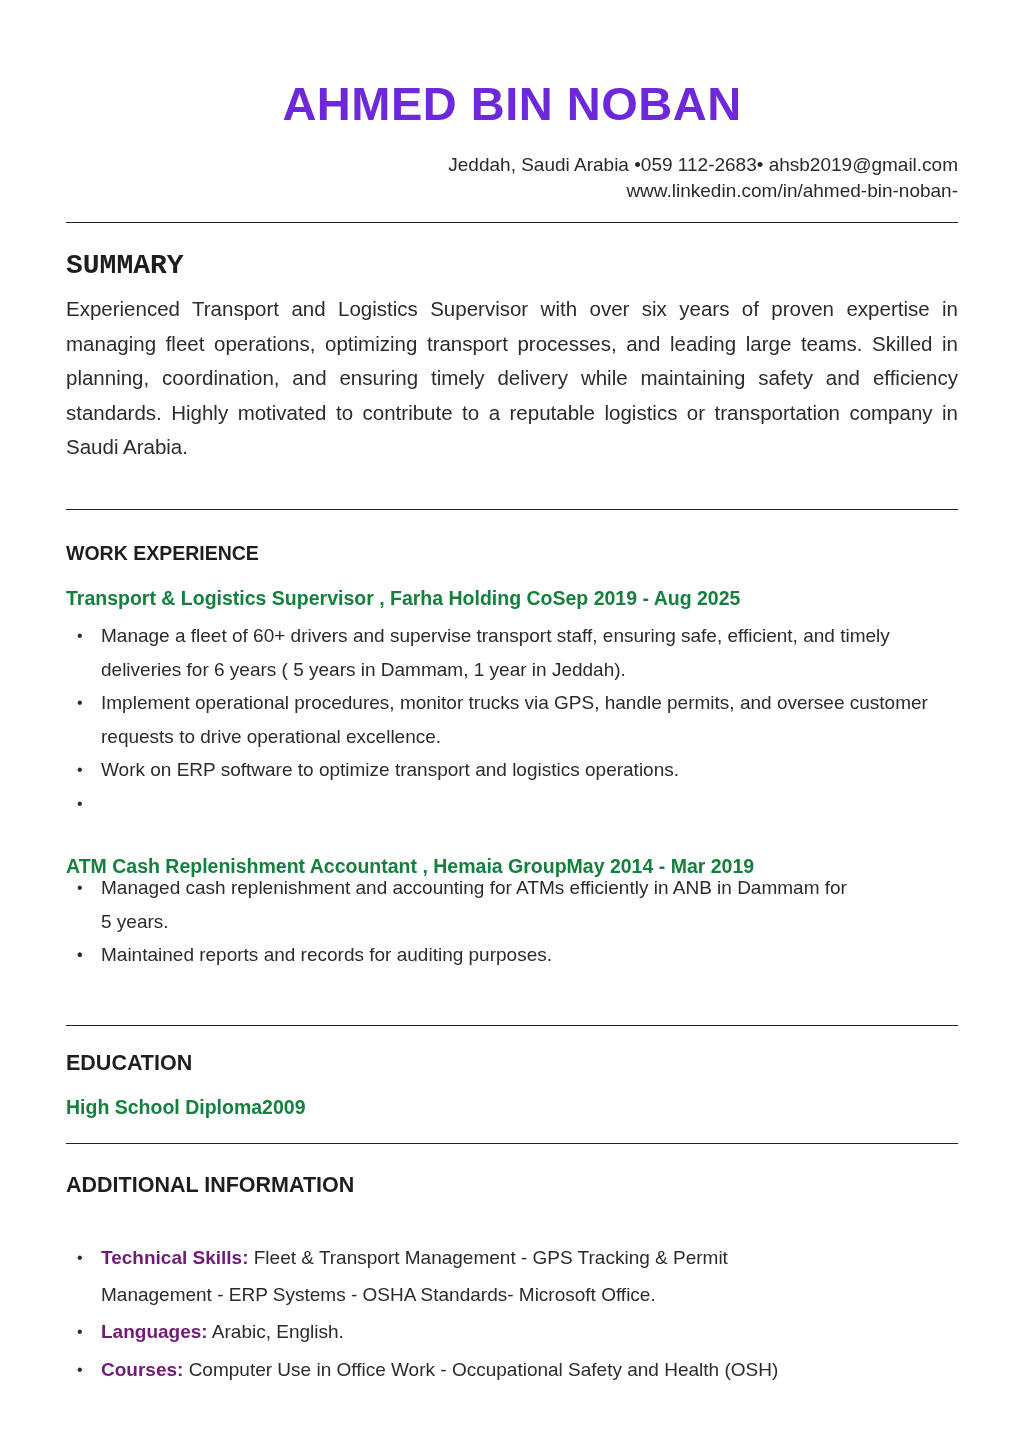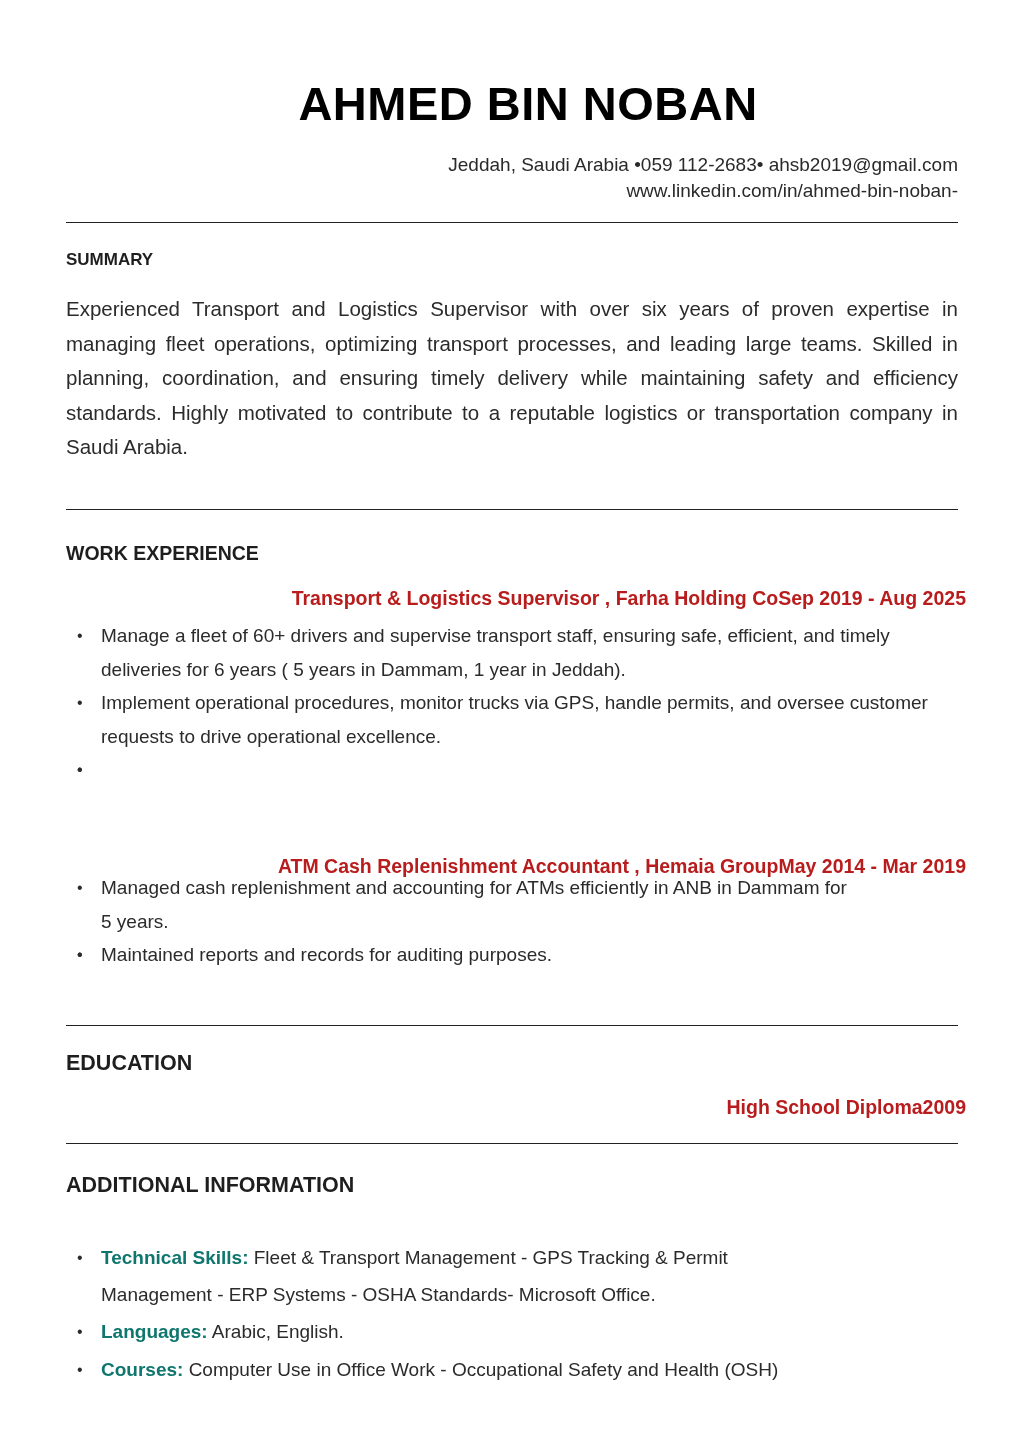--- a/index.html
+++ b/index.html
@@ -3,75 +3,75 @@
   <meta charset="utf-8">
   <style>
     html, body { margin: 0; padding: 0; background: #ffffff; }
     body {
       width: 1024px; height: 1449px; position: relative; overflow: hidden;
       font-family: "Liberation Sans", "DejaVu Sans", sans-serif;
       color: #222222;
     }
     .page { position: absolute; left: 66px; top: 0; width: 892px; }
     .name {
-      position: absolute; left: 16px; top: 76px; width: 892px; text-align: center;
-      font-size: 47px; font-weight: 700; color: #000000; letter-spacing: 0.5px;
+      position: absolute; left: 0; top: 76px; width: 892px; text-align: center;
+      font-size: 47px; font-weight: 700; color: #6d28d9; letter-spacing: 0.5px;
     }
     .contact {
       position: absolute; left: 0; top: 152px; width: 892px; text-align: right;
       font-size: 19px; line-height: 26px; color: #2a2a2a;
     }
     .rule { position: absolute; left: 0; width: 892px; height: 0; border-top: 1.6px solid #222; }
     .h2 { position: absolute; left: 0; font-weight: 700; color: #1e1e1e; }
     .summary-text {
       position: absolute; left: 0; top: 292px; width: 892px;
       font-size: 20.5px; line-height: 34.6px; text-align: justify; color: #2b2b2b;
     }
     .job-head {
-      position: absolute; left: 8px; width: 892px; display: flex; justify-content: flex-end;
-      font-size: 19.5px; font-weight: 700; color: #b91c1c;
+      position: absolute; left: 0; width: 892px; display: flex; justify-content: flex-start;
+      font-size: 19.5px; font-weight: 700; color: #15803d;
     }
     ul.bullets {
       position: absolute; left: 0; width: 892px; margin: 0; padding: 0; list-style: none;
       font-size: 19px; color: #2b2b2b;
     }
     ul.bullets li { position: relative; padding-left: 35px; line-height: 33.5px; }
     ul.bullets li .dot {
       position: absolute; left: 11px; top: 0; font-size: 16px;
     }
-    ul.bullets li b { font-weight: 700; color: #0f766e; }
+    ul.bullets li b { font-weight: 700; color: #701a75; }
   </style>
 </head>
 <body>
 
 <div class="page">
 
   <div class="name">AHMED BIN NOBAN</div>
   <div class="contact">
     <div>Jeddah, Saudi Arabia •059 112-2683• ahsb2019@gmail.com</div>
     <div>www.linkedin.com/in/ahmed-bin-noban-</div>
   </div>
 
   <div class="rule" style="top:222px;"></div>
 
-  <div class="h2" style="top:250px; font-size:17px;">SUMMARY</div>
+  <div class="h2" style="top:250px; font-size:28px;font-family:Liberation Mono, monospace;">SUMMARY</div>
   <div class="summary-text">Experienced Transport and Logistics Supervisor with over six years of proven expertise in managing fleet operations, optimizing transport processes, and leading large teams. Skilled in planning, coordination, and ensuring timely delivery while maintaining safety and efficiency standards. Highly motivated to contribute to a reputable logistics or transportation company in Saudi Arabia.</div>
 
   <div class="rule" style="top:509px;"></div>
 
   <div class="h2" style="top:542px; font-size:19.5px;">WORK EXPERIENCE</div>
 
   <div class="job-head" style="top:587px;">
     <span>Transport &amp; Logistics Supervisor , Farha Holding Co</span>
     <span>Sep 2019 - Aug 2025</span>
   </div>
   <ul class="bullets" style="top:619px;">
     <li><span class="dot">•</span><span>Manage a fleet of 60+ drivers and supervise transport staff, ensuring safe, efficient, and timely deliveries for 6 years ( 5 years in Dammam, 1 year in Jeddah).</span></li>
     <li><span class="dot">•</span><span>Implement operational procedures, monitor trucks via GPS, handle permits, and oversee customer requests to drive operational excellence.</span></li>
-    <li><span class="dot">•</span></li>
+    <li><span class="dot">•</span><span>Work on ERP software to optimize transport and logistics operations.</span></li>
     <li><span class="dot">•</span></li>
   </ul>
 
   <div class="job-head" style="top:855px;">
     <span>ATM Cash Replenishment Accountant , Hemaia Group</span>
     <span>May 2014 - Mar 2019</span>
   </div>
   <ul class="bullets" style="top:871px;">
     <li style="padding-right:110px;"><span class="dot">•</span><span>Managed cash replenishment and accounting for ATMs efficiently in ANB in Dammam for 5 years.</span></li>
     <li><span class="dot">•</span></li>

